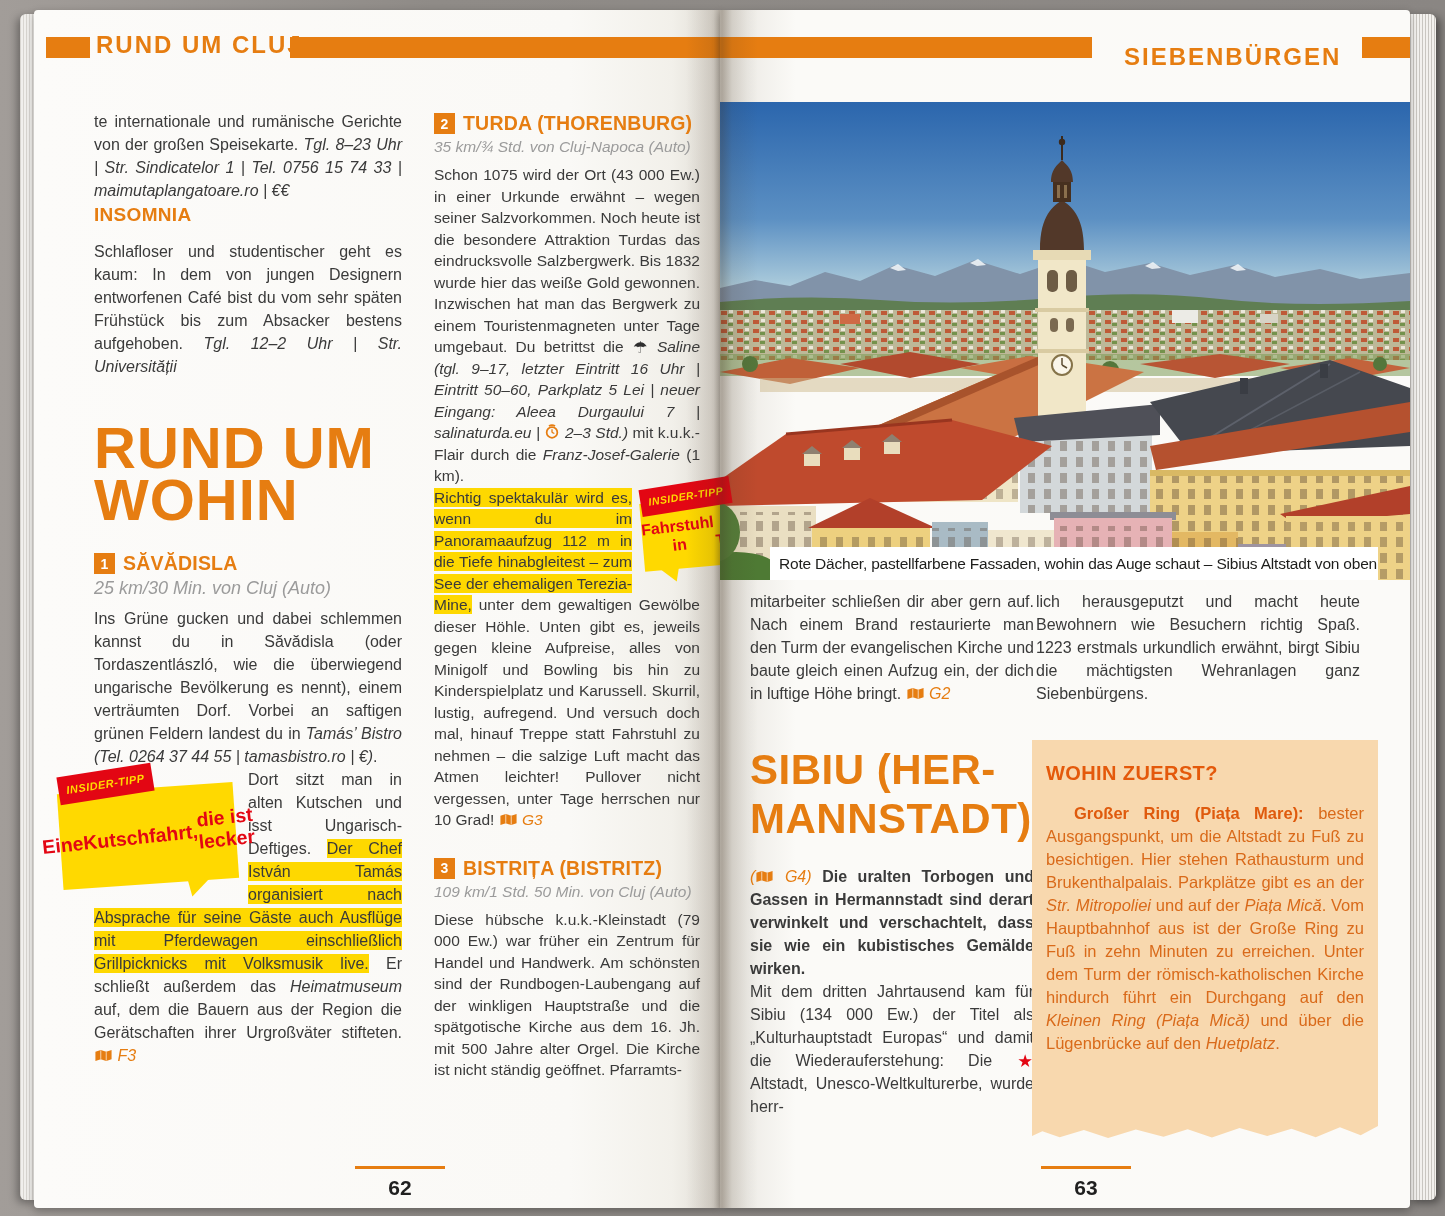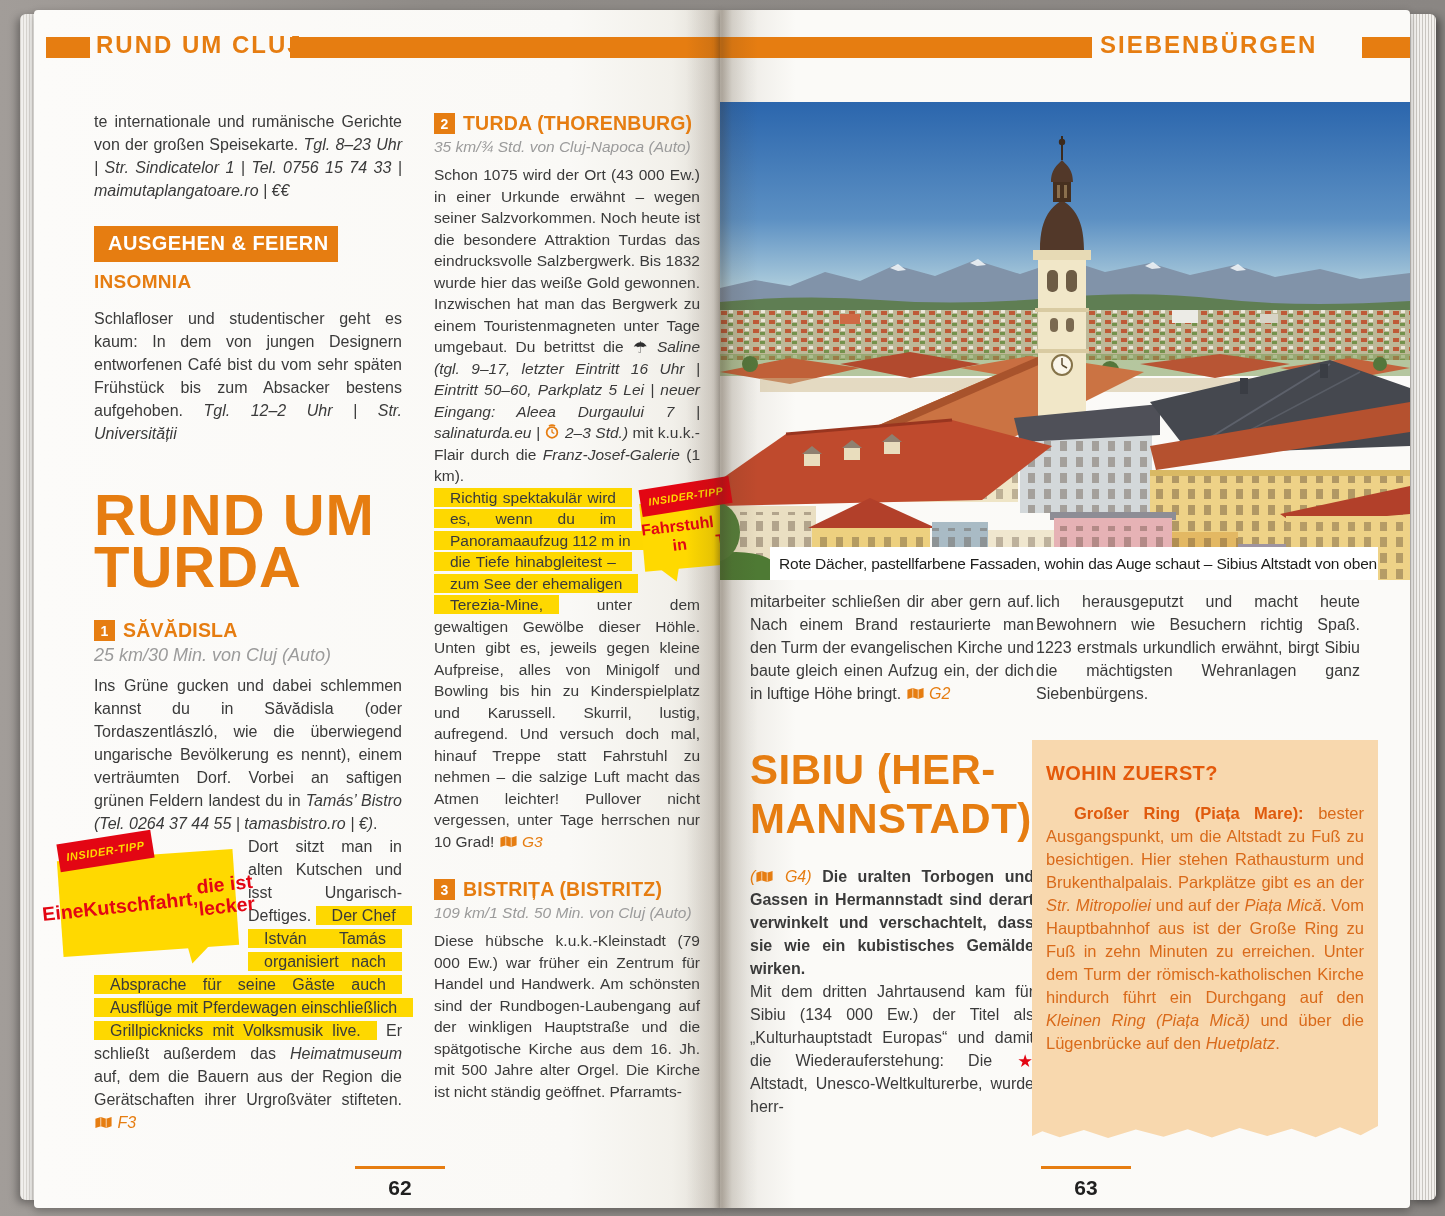--- a/index.html
+++ b/index.html
@@ -25,34 +25,34 @@
   .gutter{position:absolute;left:686px;top:10px;width:72px;height:1198px;z-index:6;pointer-events:none;
     background:linear-gradient(90deg,rgba(0,0,0,0) 0%,rgba(62,46,30,.13) 38%,rgba(62,46,30,.30) 50%,rgba(62,46,30,.10) 64%,rgba(0,0,0,0) 100%);}
   
   .hbar{position:absolute;top:27px;height:21px;background:#e67d11;}
   .page-left .hbar-s{left:12px;width:44px;}
   .page-left .hbar-l{left:256px;right:0;}
   .page-right .hbar-r1{left:0;width:372px;}
   .page-right .hbar-r2{left:642px;right:0;}
   .htitle{position:absolute;top:21px;font-size:24px;font-weight:800;letter-spacing:2px;color:#e67d11;white-space:nowrap;}
   .page-left .htitle{left:62px;}
-  .page-right .htitle{left:380px;}
+  .page-right .htitle{left:404px;margin-top:12px;}
   
   .col{position:absolute;}
   .col1{left:60px;top:100px;width:308px;}
   .col2{left:400px;top:100px;width:266px;}
   .col3{left:30px;top:580px;width:284px;}
   .col4{left:316px;top:580px;width:324px;}
   p.body{margin:0;text-align:justify;color:#3a3a3a;}
   .col1 p.body{font-size:16px;line-height:23px;}
   .col2 p.body{font-size:15.5px;line-height:21.5px;}
   .col3 p.body,.col4 p.body{font-size:16px;line-height:23px;}
   .st-i{font-style:italic;}
   .st-b{font-weight:bold;}
-  .st-hl{background:#fed800;padding:1px 16px;box-decoration-break:clone;-webkit-box-decoration-break:clone;}
+  .st-hl{background:#fed800;padding:1px 0;box-decoration-break:clone;-webkit-box-decoration-break:clone;}
   .st-or{color:#e67d11;}
   .bar-head{background:#e67d11;color:#fff;font-weight:800;font-size:20px;letter-spacing:.5px;
     width:230px;padding:6px 0 7px 14px;margin:24px 0 9px;}
   .venue-name{color:#e67d11;font-weight:800;font-size:19px;letter-spacing:.3px;margin:2px 0 14px;}
   .big-head{color:#e67d11;font-weight:800;font-size:58px;line-height:52px;letter-spacing:1px;margin:44px 0 26px;}
   .city-head{color:#e67d11;font-weight:800;font-size:42px;line-height:49px;letter-spacing:.5px;margin:40px 0 22px;}
   .sight-head{display:flex;align-items:center;gap:8px;color:#e67d11;font-weight:800;font-size:19.5px;margin:26px 0 3px;letter-spacing:.2px;white-space:nowrap;}
   .col2 .sight-head.first{margin-top:2px;}
   .badge{flex:0 0 auto;width:21px;height:21px;background:#e67d11;color:#fff;font-size:14px;font-weight:bold;
     display:flex;align-items:center;justify-content:center;}
@@ -106,24 +106,23 @@
 <div class="edge-stack-left"></div>
 <div class="edge-stack-right"></div>
 
 <div class="page page-left">
   <div class="hbar hbar-s"></div>
   <div class="htitle">RUND UM CLUJ</div>
   <div class="hbar hbar-l"></div>
 
   <div class="col col1">
     <p class="body"><span>te internationale und rumänische Gerichte von der großen Speisekarte. </span><span class="st-i">Tgl. 8–23 Uhr | Str. Sindicatelor 1 | Tel. 0756 15 74 33 | maimutaplangatoare.ro | €€</span></p>
-    <div class="bar-head">AUSGEHEN &amp; FEIERN</div>
     <div class="venue-name">INSOMNIA</div>
     <p class="body"><span>Schlafloser und studentischer geht es kaum: In dem von jungen Designern entworfenen Café bist du vom sehr späten Frühstück bis zum Absacker bestens aufgehoben. </span><span class="st-i">Tgl. 12–2 Uhr | Str. Universității</span></p>
-    <h1 class="big-head"><span>RUND UM</span><br><span>TURDA</span></h1>
+    <h1 class="big-head"><span>RUND UM</span><br><span>WOHIN</span></h1>
     <div class="sight-head">
       <span class="badge">1</span>
       <span>SĂVĂDISLA</span>
     </div>
     <div class="dist">25 km/30 Min. von Cluj (Auto)</div>
     <p class="body"><span>Ins Grüne gucken und dabei schlemmen kannst du in Săvădisla (oder Tordaszentlászló, wie die überwiegend ungarische Bevölkerung es nennt), einem verträumten Dorf. Vorbei an saftigen grünen Feldern landest du in </span><span class="st-i">Tamás’ Bistro (Tel. 0264 37 44 55 | tamasbistro.ro | €)</span><span>.</span></p>
     <p class="body">
       <span class="tipwrap tipwrap1">
         <span class="ribbon">INSIDER-TIPP</span>
         <span class="bubble">

